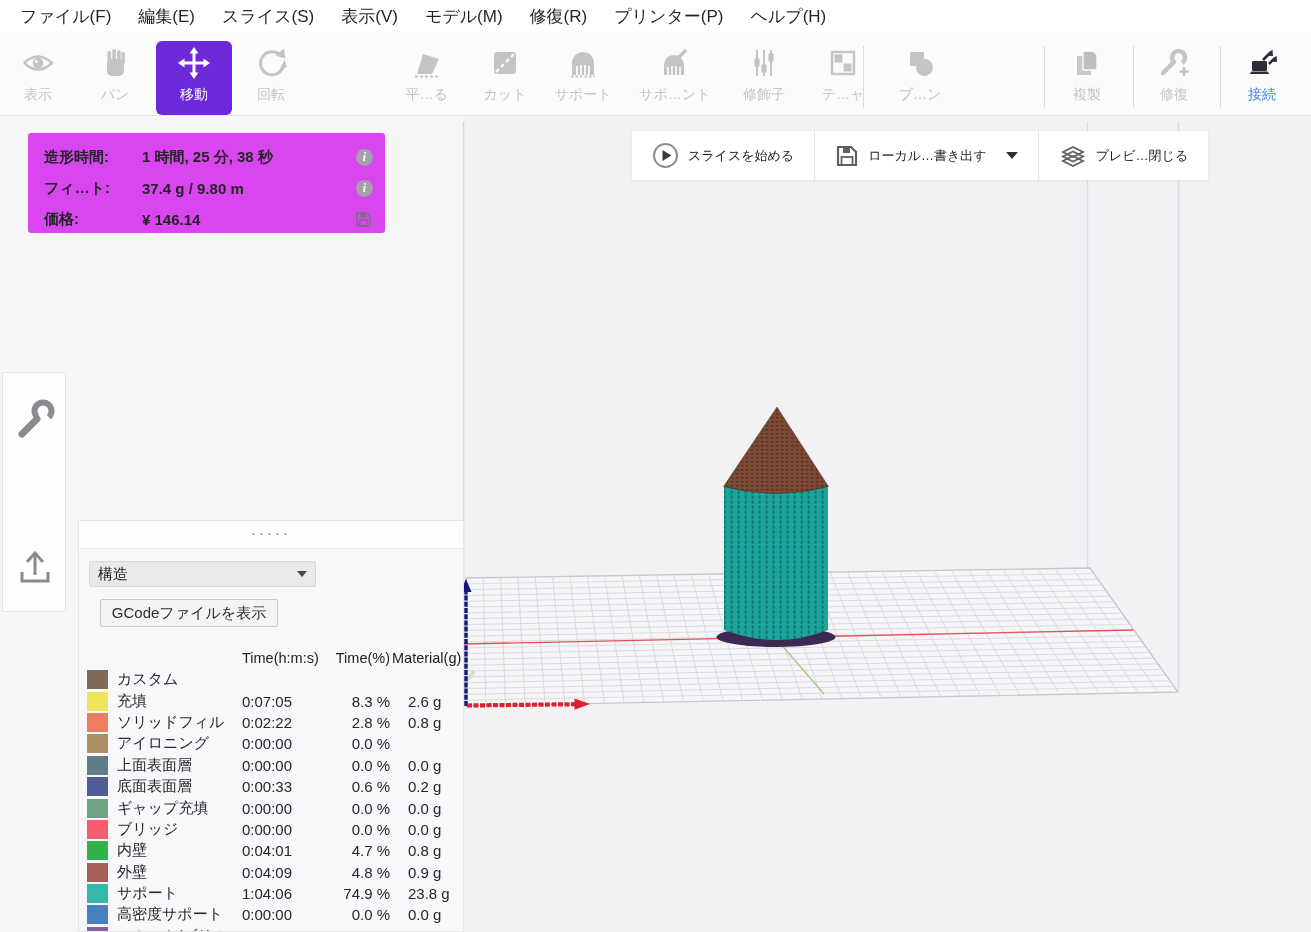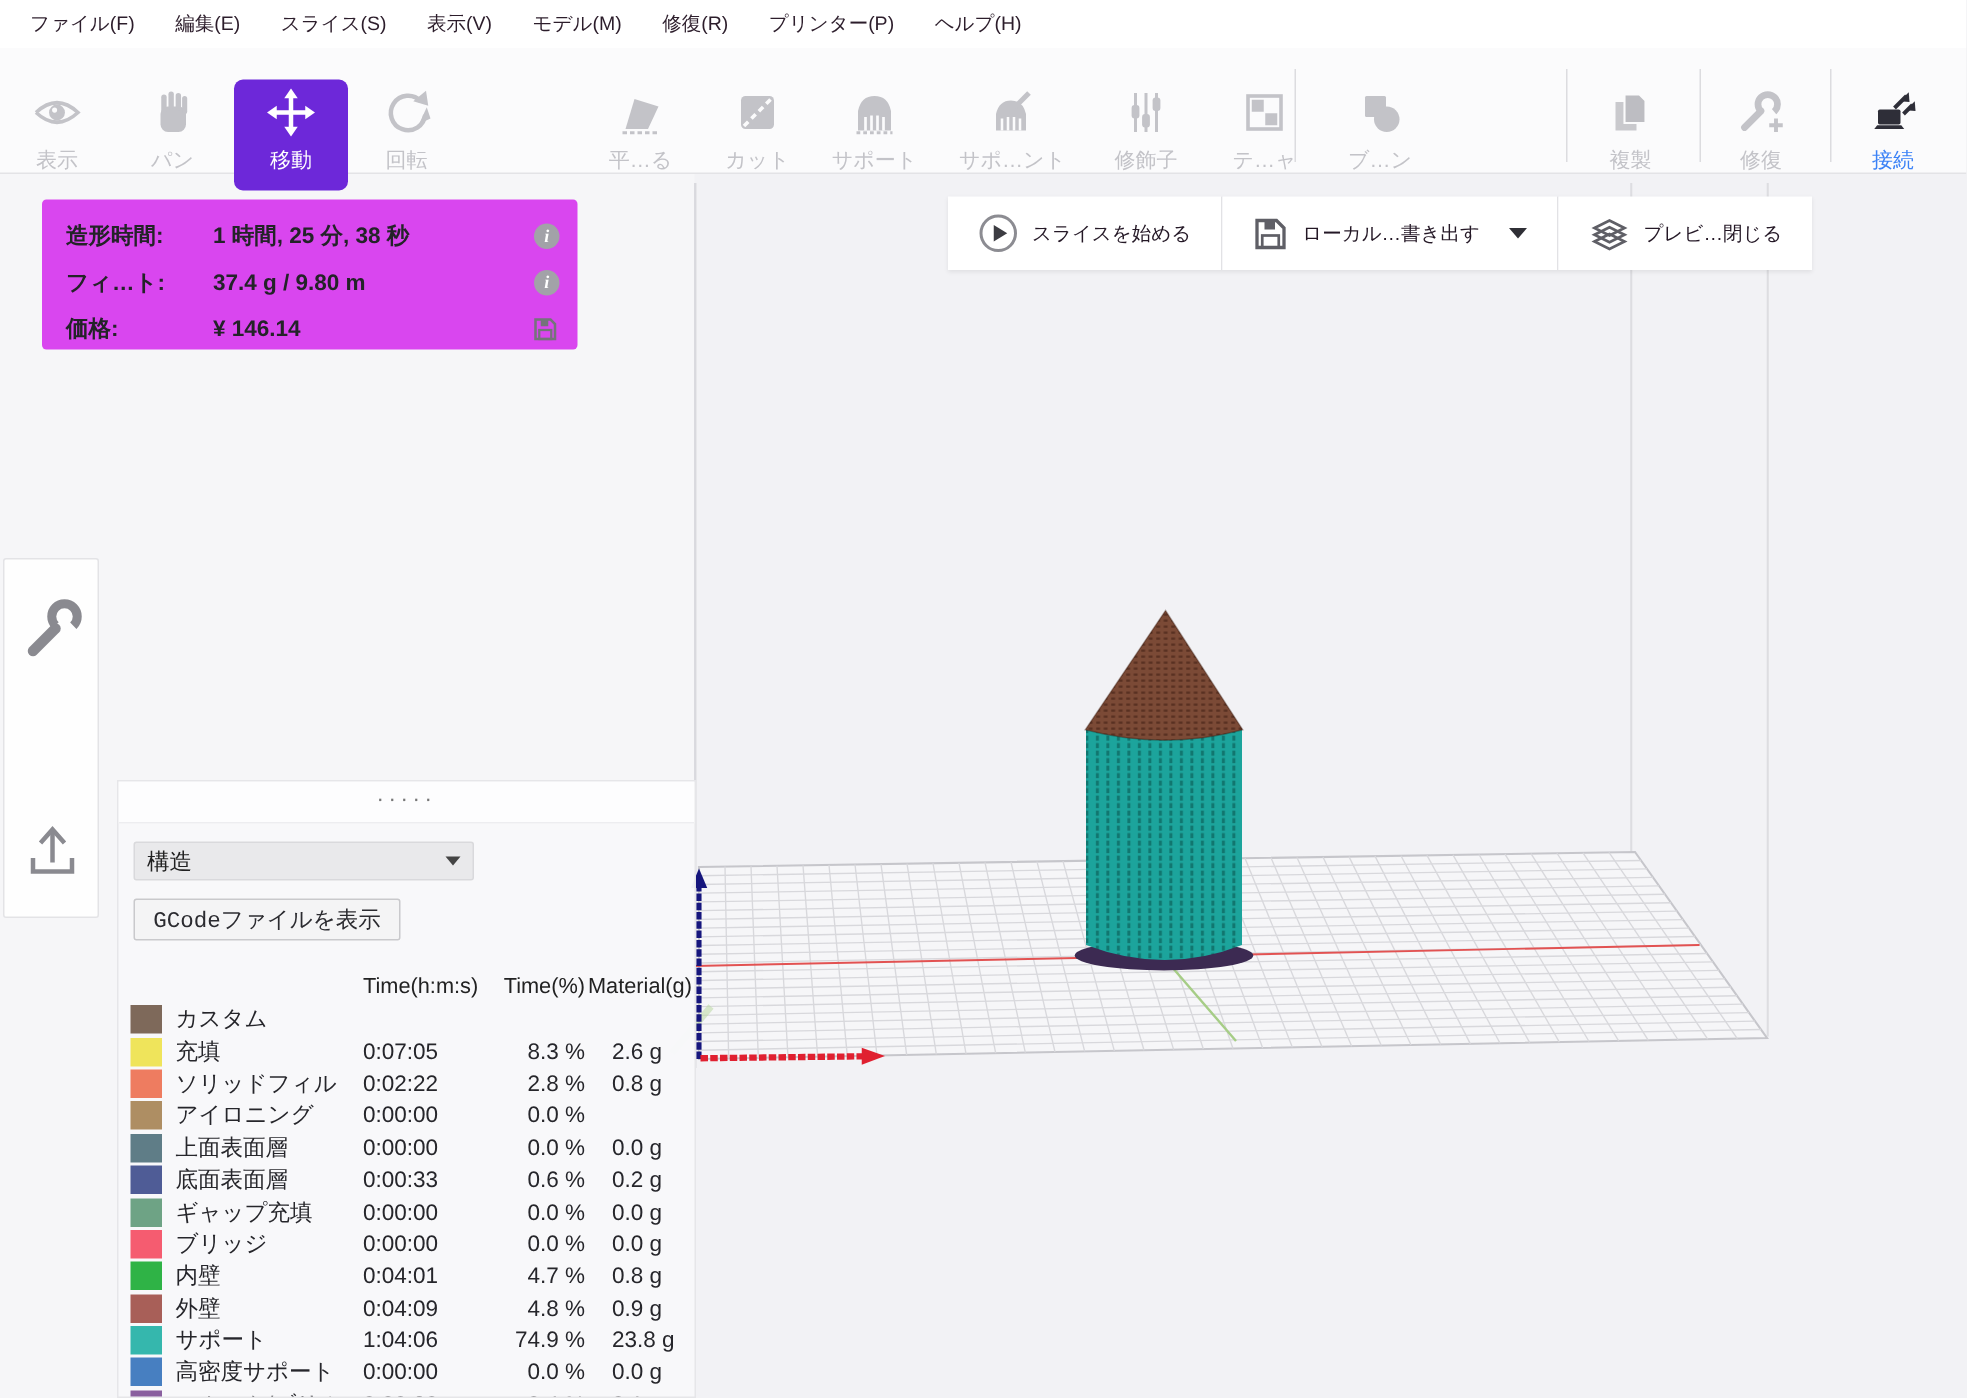--- a/index.html
+++ b/index.html
@@ -4,26 +4,26 @@
 <style>
   * { margin:0; padding:0; box-sizing:border-box; }
   html,body { width:1311px; height:932px; overflow:hidden; }
   body { font-family:"Liberation Sans", sans-serif; background:#f2f2f5; position:relative; }
 
   .app { position:absolute; inset:0; width:1311px; height:932px; }
 
   
   .menubar { position:absolute; left:0; top:0; width:1311px; height:32px; background:#ffffff;
              display:flex; align-items:center; padding-left:14px; gap:15px; z-index:20; }
-  .menubar .mitem { font-size:13px; color:#2c1d2b; padding:2px 6px; cursor:default; white-space:nowrap; }
+  .menubar .mitem { font-size:17px; color:#2c1d2b; padding:2px 6px; cursor:default; white-space:nowrap; }
 
   
   .toolbar { position:absolute; left:0; top:32px; width:1311px; height:84px; background:#fbfbfc;
              border-bottom:1px solid #e3e3e6; z-index:19; }
-  .titem { position:absolute; top:21px; width:76px; height:74px; display:flex; flex-direction:column;
+  .titem { position:absolute; top:9px; width:76px; height:74px; display:flex; flex-direction:column;
            align-items:center; justify-content:flex-start; border-radius:6px; transform:translateX(-50%); }
   .titem .ticon { height:44px; display:flex; align-items:center; justify-content:center; }
   .titem .tlabel { font-size:14px; color:#c3c3c8; margin-top:1px; white-space:nowrap; }
   .titem.selected { background:#6d28d9; }
   .titem.selected .tlabel { color:#ffffff; }
   .titem.enabled .tlabel { color:#3b82f6; }
   .tsep { position:absolute; top:14px; width:1px; height:62px; background:#dcdcdf; }
 
   
   .left-strip { position:absolute; left:0; top:116px; width:463px; height:816px; background:#f6f6f8; z-index:1; }
@@ -59,23 +59,23 @@
             background:rgba(248,248,250,0.97); border:1px solid #e6e6e9; overflow:hidden; }
   .legend .lhead { height:28px; background:#fdfdfe; border-bottom:1px solid #ededf0;
                    display:flex; align-items:center; justify-content:center; }
   .legend .dots { color:#777; font-size:15px; letter-spacing:3px; line-height:10px; margin-top:-4px; }
   .dropdown { position:absolute; left:10px; top:40px; width:227px; height:26px; background:#e9e9eb;
               border:1px solid #d9d9dc; border-radius:2px; display:flex; align-items:center; }
   .dropdown .dval { flex:1; font-size:15px; color:#222; padding-left:8px; }
   .dropdown .dcaret { width:26px; display:flex; align-items:center; justify-content:center; }
   .dropdown .dcaret span { width:0; height:0; border-left:5px solid transparent; border-right:5px solid transparent;
                             border-top:6px solid #444; }
-  .gcode-btn { position:absolute; left:10px; top:78px; width:178px; height:28px; background:#f4f4f5;
+  .gcode-btn { position:absolute; left:21px; top:78px; width:178px; height:28px; background:#f4f4f5;
                border:1px solid #c9c9cc; border-radius:2px; font-size:15px; color:#2b2b30;
-               display:flex; align-items:center; justify-content:center;font-family:Liberation Mono, monospace; }
+               display:flex; align-items:center; justify-content:center; }
   .ltable { position:absolute; left:0; top:126px; width:386px; }
   .lrow, .lheadrow { display:grid; grid-template-columns:30px 125px 72px 76px 70px; align-items:center;
                       padding-left:8px; height:21.4px; }
   .lheadrow { height:22px; margin-bottom:0; }
   .hcell { font-size:14.5px; color:#222; }
   .hcell.right { text-align:right; }
   .swatch { width:21px; height:19px; }
   .lcell { font-size:15px; color:#26262b; white-space:nowrap; }
   .lcell.right { text-align:right; }
 </style>

